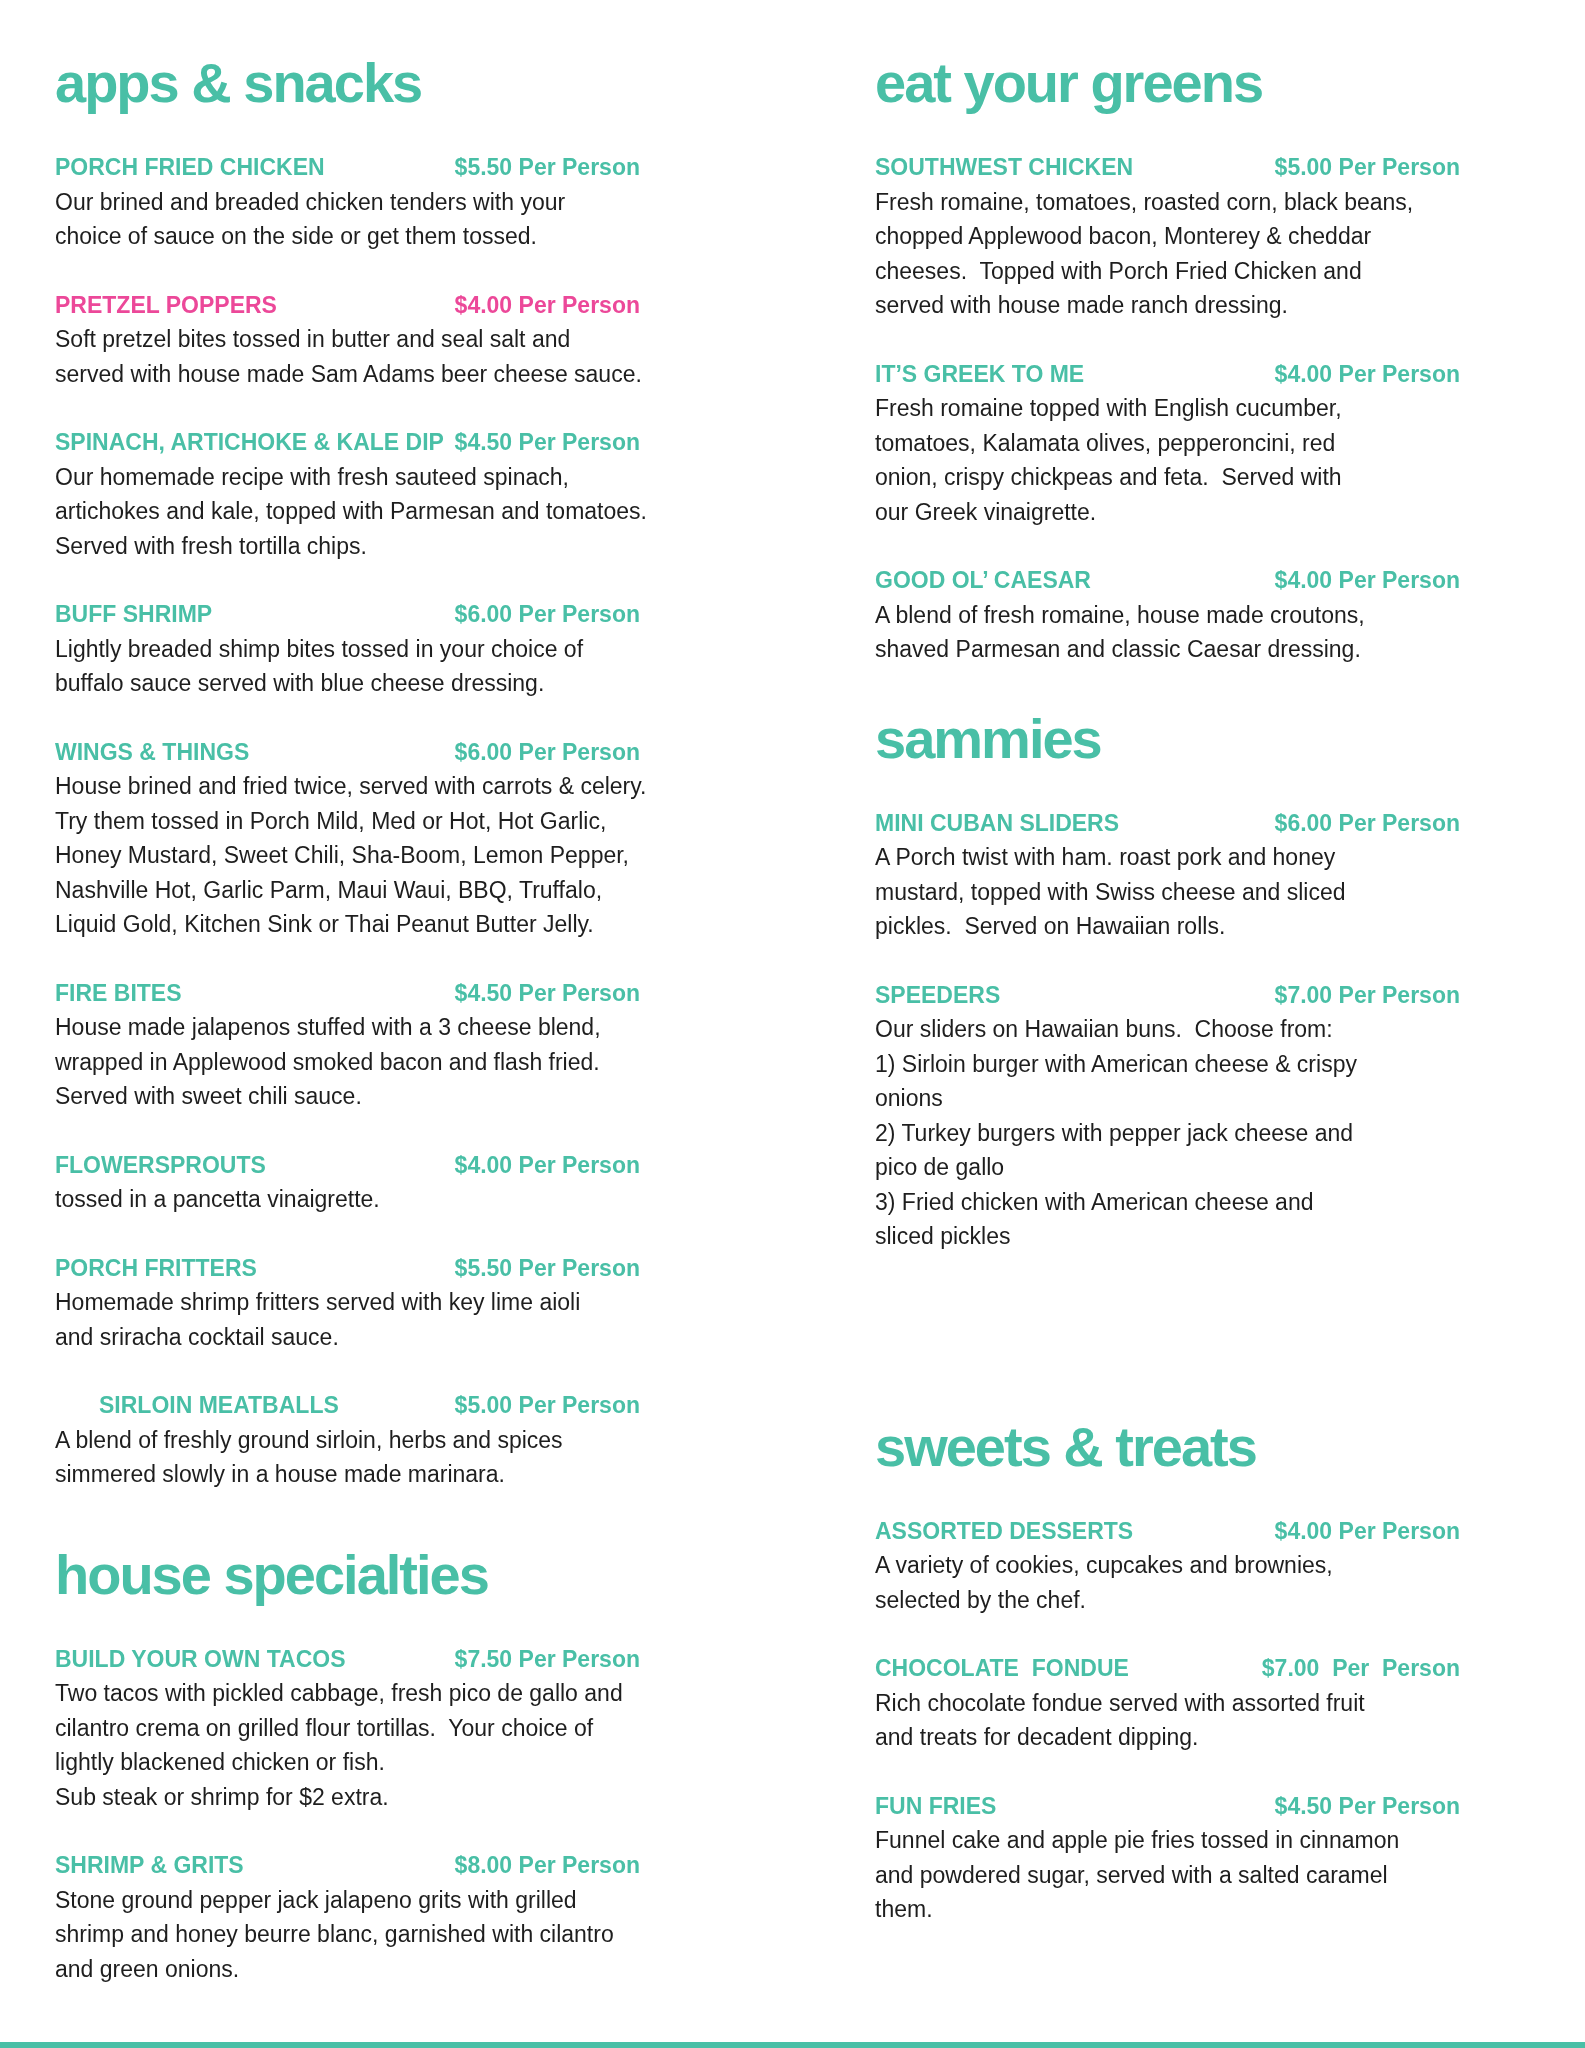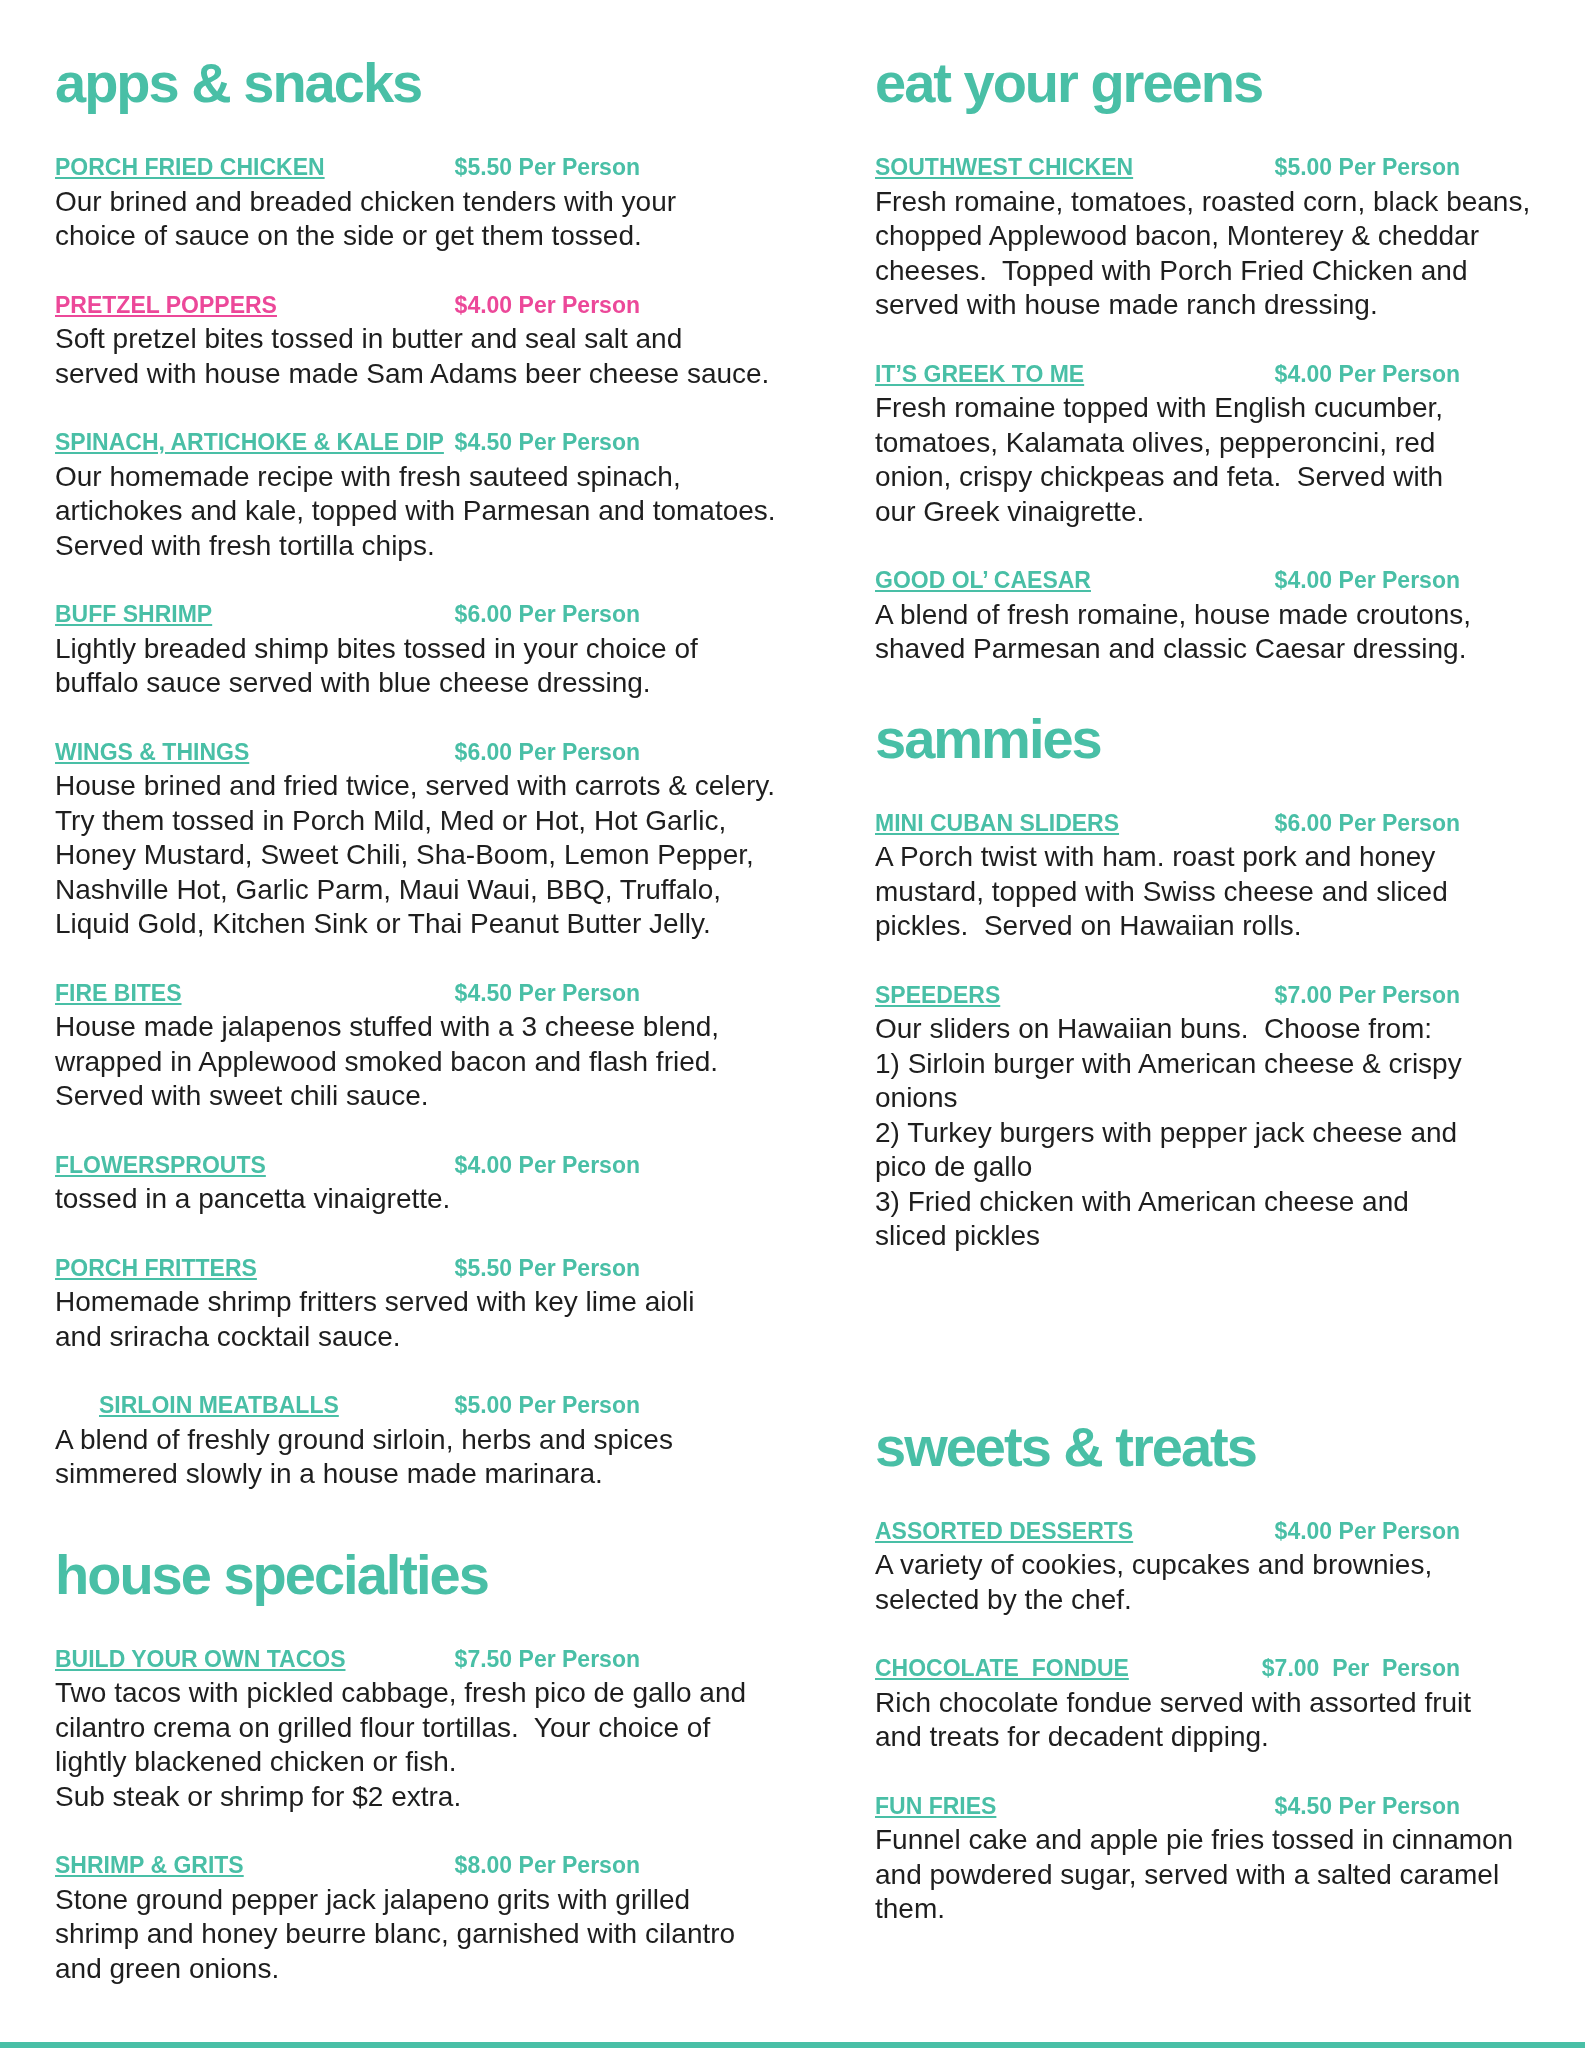--- a/index.html
+++ b/index.html
@@ -28,23 +28,23 @@
   .item{margin:0 0 34px 0;}
   .item-head{
     display:flex;
     justify-content:space-between;
     align-items:baseline;
     font-size:23px;
     font-weight:bold;
     line-height:34.5px;
     white-space:pre;
   }
-  .item-name{white-space:pre;text-decoration:underline;}
+  .item-name{white-space:pre;}
   .item-price{white-space:pre;text-align:right;}
-  .item-desc{font-size:28px;line-height:34.5px;}
+  .item-desc{font-size:23px;line-height:34.5px;}
   .desc-line{white-space:pre;}
   .footer-bar{
     position:absolute;left:0;bottom:0;
     width:1585px;height:6px;
   }
 </style>
 </head>
 <body style="color: rgb(30, 30, 30); background: rgb(255, 255, 255);">
 
 <div class="page">

